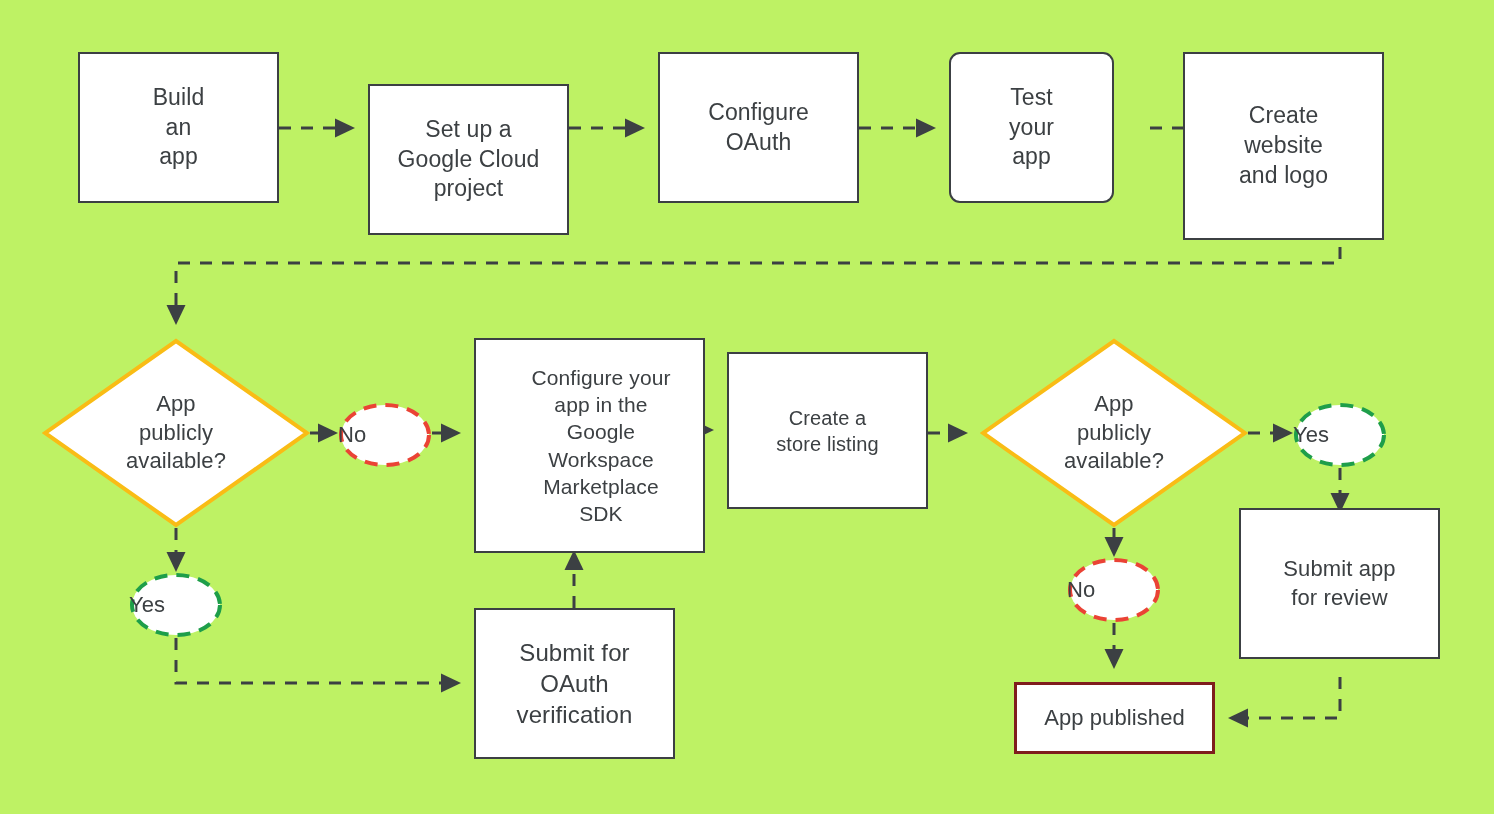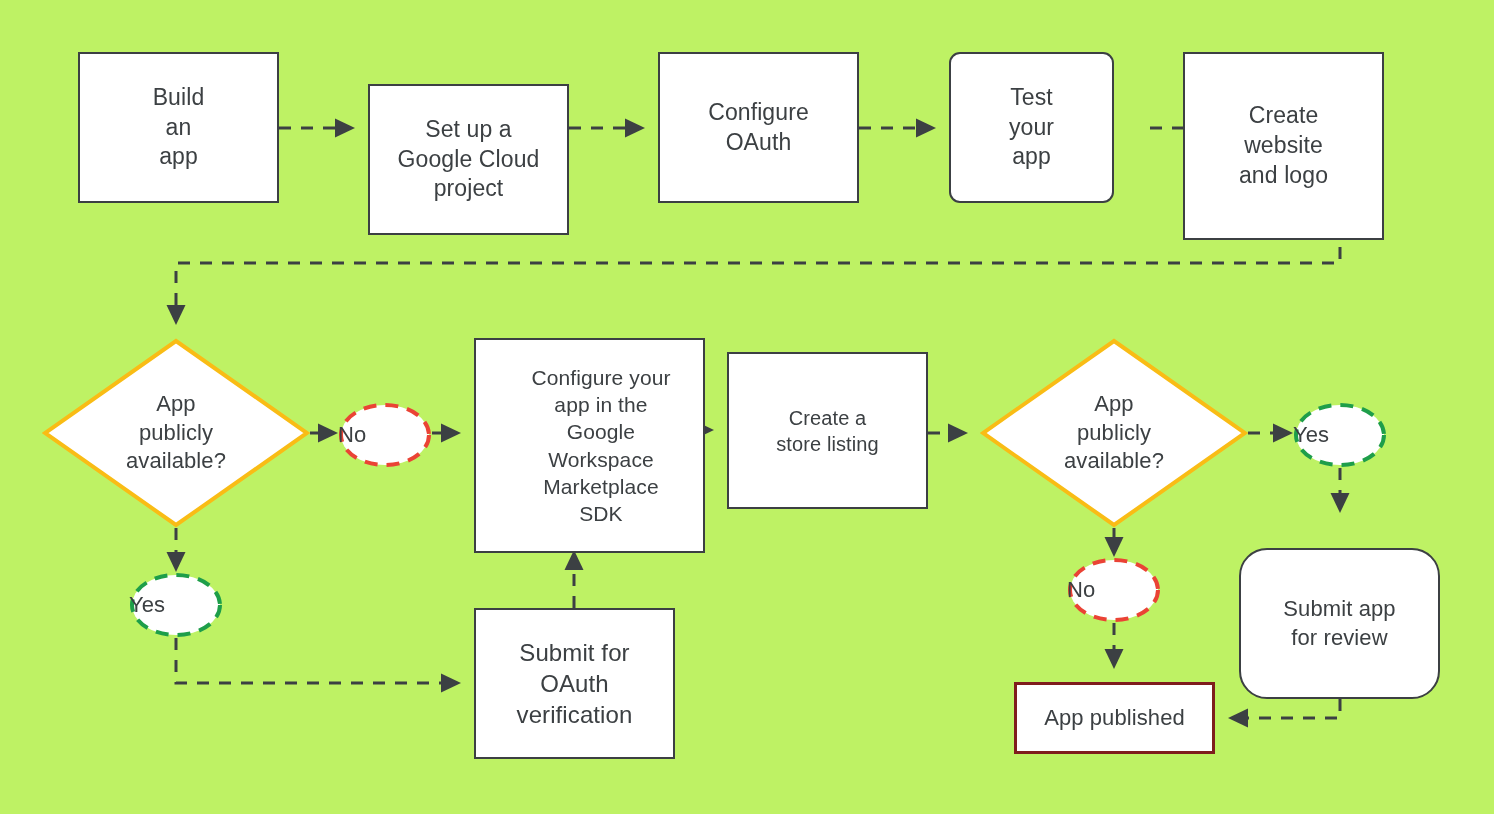--- a/index.html
+++ b/index.html
@@ -164,21 +164,21 @@
     <span class="node-label" style="font-size:20px;">Create a
 store listing</span>
   </div>
 
   <div class="node process" style="left:474px; top:608px; width:201px; height:151px;">
     <span class="node-label" style="font-size:24px;">Submit for
 OAuth
 verification</span>
   </div>
 
-  <div class="node process" style="left:1239px; top:548px; width:201px; height:151px;border-radius:28px;">
+  <div class="node process" style="left:1239px; top:508px; width:201px; height:151px;">
     <span class="node-label" style="font-size:22px;">Submit app
 for review</span>
   </div>
 
   <div class="node terminal" style="left:1014px; top:682px; width:201px; height:72px;">
     <span class="node-label" style="font-size:22px;">App published</span>
   </div>
 
   <div class="decision" style="left:42px; top:338px; width:268px; height:190px;">
     <svg class="diamond-svg" width="268" height="190" viewBox="0 0 268 190" xmlns="http://www.w3.org/2000/svg">

